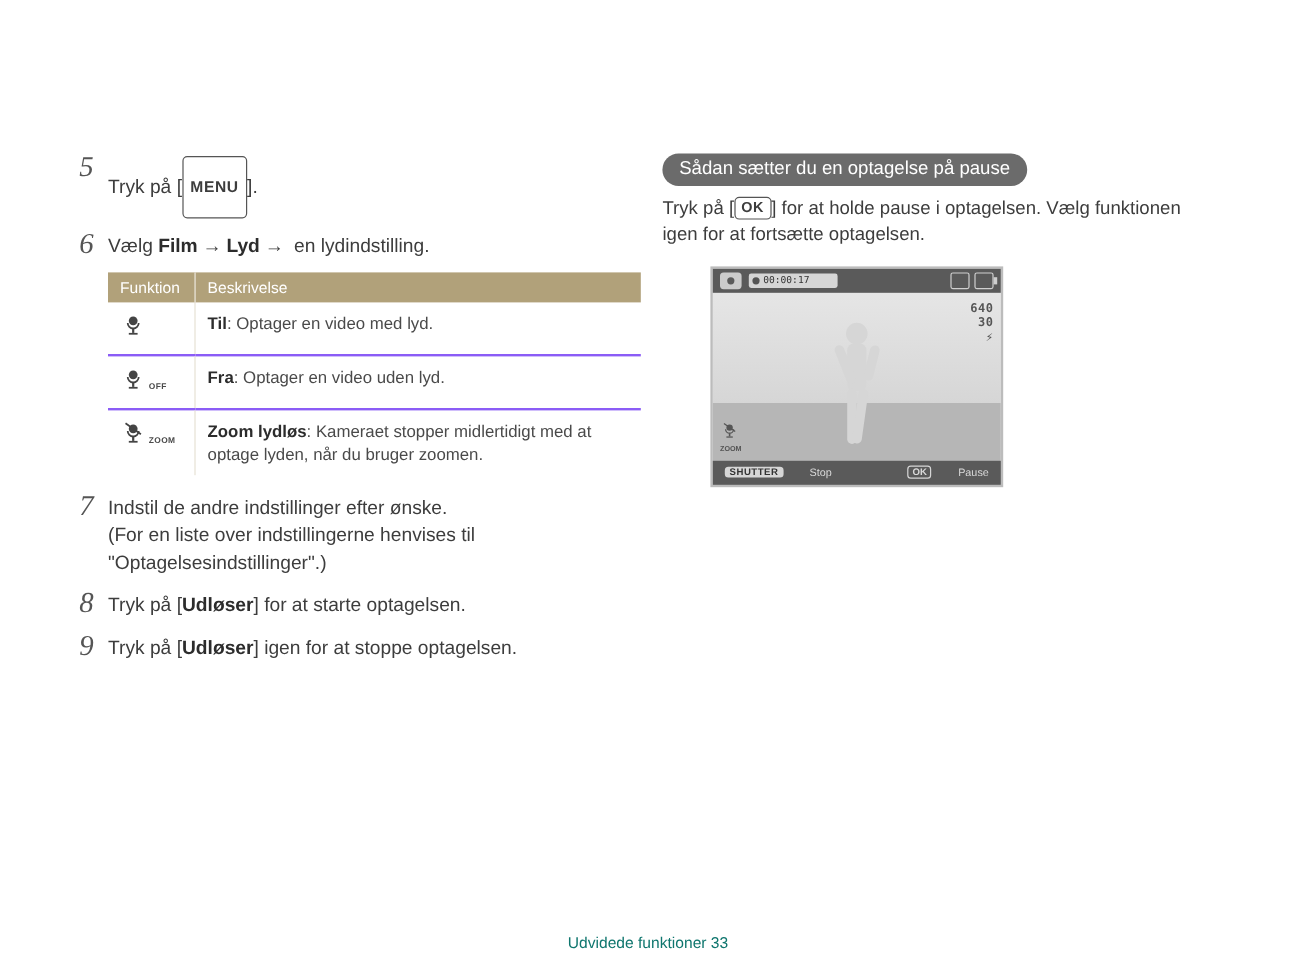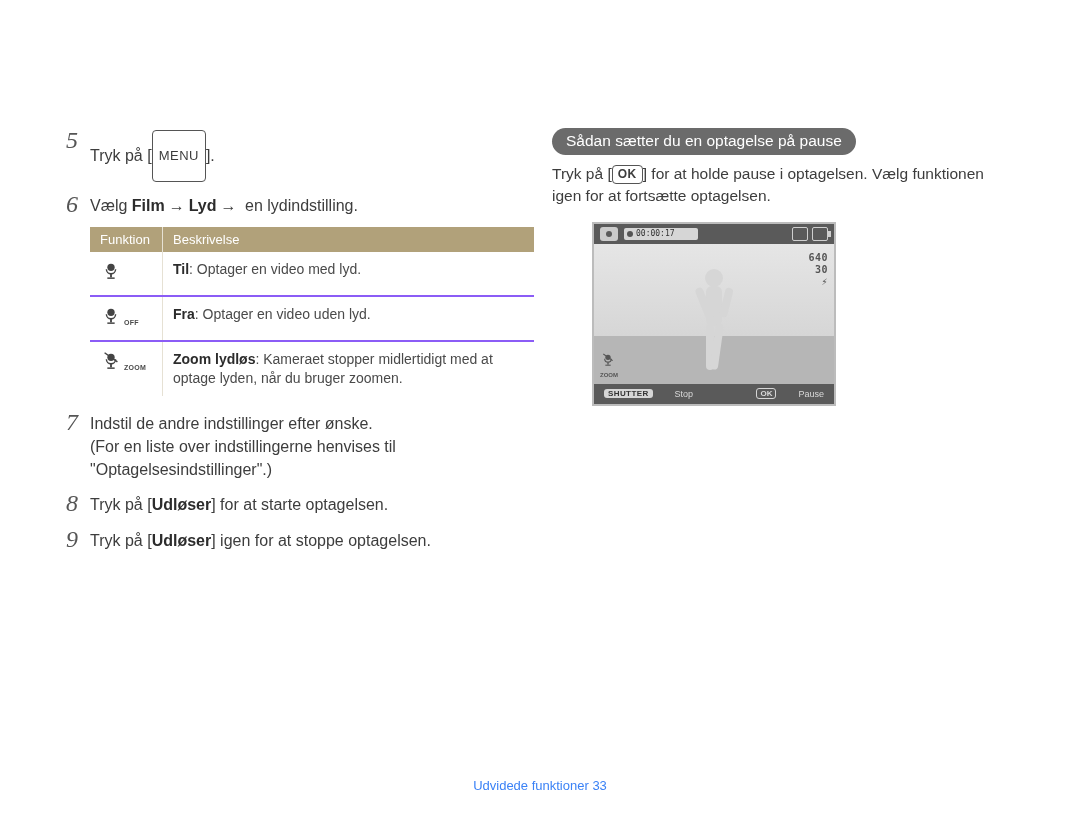--- a/index.html
+++ b/index.html
@@ -61,21 +61,21 @@
     padding-top: 2px;
   }
   .step-body .sub {
     display: block;
   }
   .menu-chip {
     display: inline-block;
     border: 1.5px solid #555;
     border-radius: 4px;
     padding: 16px 6px;
-    font-weight: 400;
+    font-weight: 700;
     font-size: 13px;
     letter-spacing: 0.5px;
     line-height: 18px;
     vertical-align: 1px;
   }
   .ok-chip {
     display: inline-block;
     border: 1.5px solid #555;
     border-radius: 4px;
     padding: 0 5px;
@@ -217,21 +217,21 @@
     border:1px solid #d6d6d6;border-radius:3px;padding:0 3px;
     font-size:8px;font-weight:700;
   }
 
   .footer {
     position:absolute;
     bottom:22px;
     left:0; right:0;
     text-align:center;
     font-size:13px;
-    color:#3b82f6;
+    color:#0f766e;
   }
 </style>
 </head>
 <body>
 
 <div class="page">
 
 
   <div class="left-col">
 

